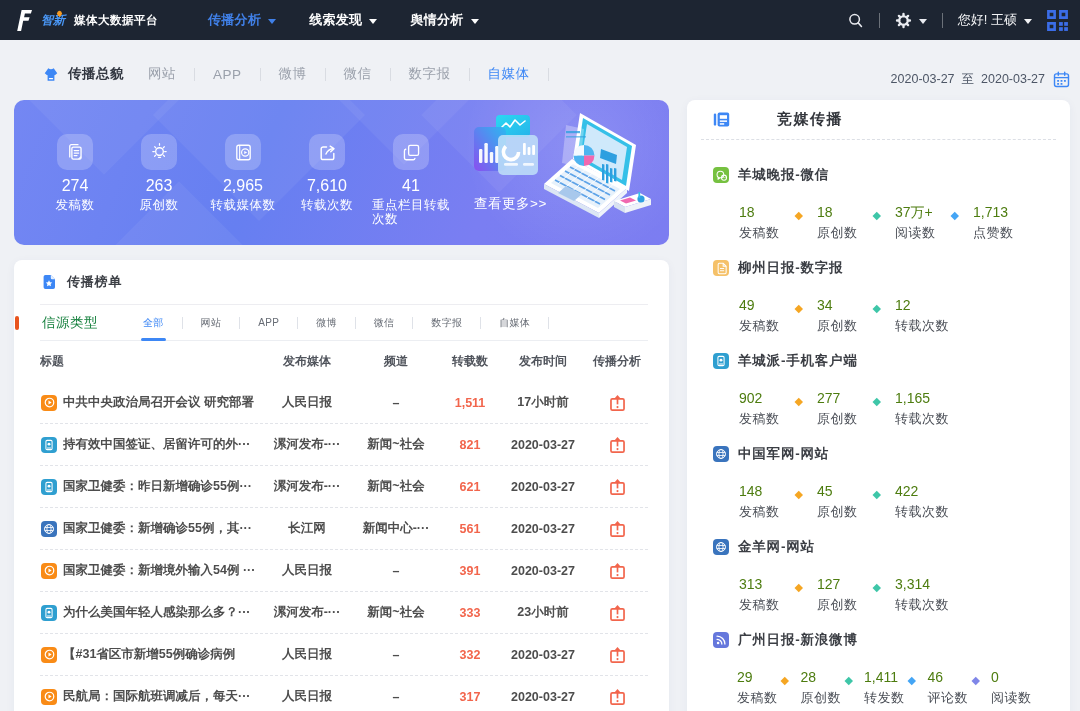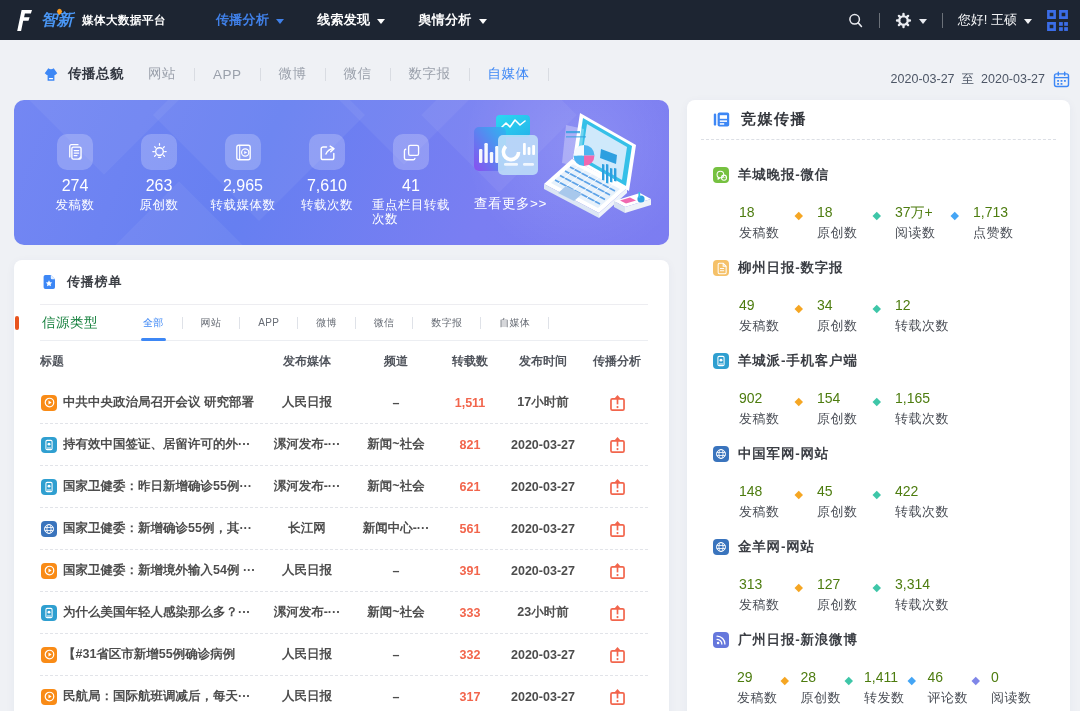--- a/index.html
+++ b/index.html
@@ -4,21 +4,21 @@
 <style>
   * { margin:0; padding:0; box-sizing:border-box; }
   html,body { width:1080px; height:711px; overflow:hidden; background:#eff1f5;
     font-family:"Liberation Sans", sans-serif; }
   svg { display:block; }
 
   
   .navbar { height:40px; background:#1d2532; display:flex; align-items:center; padding:0 10px 0 14px; }
   .logo { display:flex; align-items:center; }
   .logo-f { width:18px; height:21px; }
-  .logo-brand { font-size:16px; font-weight:bold; font-style:italic; color:#4a97f5; margin-left:9px; position:relative; letter-spacing:0px;}
+  .logo-brand { font-size:12px; font-weight:bold; font-style:italic; color:#4a97f5; margin-left:9px; position:relative; letter-spacing:0px;}
   .logo-flame { position:absolute; left:16px; top:-1px; width:5px; height:5px; border-radius:50% 50% 50% 0; background:#f59a23; transform:rotate(-45deg); }
   .logo-product { font-size:11.5px; color:#ffffff; font-weight:bold; margin-left:9px; letter-spacing:0.5px;}
   .nav-menu { display:flex; margin-left:50px; }
   .nav-item { display:flex; align-items:center; font-size:13px; font-weight:bold; color:#fdfdfd; margin-right:33px; cursor:pointer; letter-spacing:0.3px;}
   .nav-item.active { color:#4080e8; }
   .caret { width:0; height:0; border-left:4.5px solid transparent; border-right:4.5px solid transparent; border-top:5px solid currentColor; margin-left:7px; margin-top:2px;}
   .nav-right { margin-left:auto; display:flex; align-items:center; }
   .nav-ico { width:17px; height:17px; color:#e9ebf0; cursor:pointer;}
   .nav-divider { width:1px; height:15px; background:rgba(255,255,255,.35); margin:0 15px; }
   .gear-wrap { display:flex; align-items:center; color:#e9ebf0; cursor:pointer;}
@@ -100,21 +100,21 @@
   .ric svg { width:12px; height:12px; color:#fff; }
   .ric-play { background:#f98b16; }
   .ric-play svg { width:13px; height:13px; }
   .ric-app { background:#2f9fd0; }
   .ric-web { background:#3a74bd; }
   .ttl { margin-left:6px; white-space:nowrap; overflow:hidden; cursor:pointer; }
   .share-ico { width:17px; height:19px; color:#f2654c; cursor:pointer; }
 
   
   .media-card { width:383px; height:700px; padding:0 14px; }
-  .m-head-row { height:40px; display:flex; align-items:center; border-bottom:1px dashed #dcdfe5; }
+  .m-head-row { height:40px; display:flex; align-items:center; border-bottom:1px dashed #dcdfe5;gap:36px; }
   .news-ico { width:17px; height:17px; margin-left:12px; }
   .m-card-title { font-size:15px; font-weight:bold; color:#33363c; margin-left:11px; letter-spacing:1.5px; }
   .m-item { margin-top:26px; height:67px; }
   .m-item:first-of-type { margin-top:27px; }
   .m-title-row { display:flex; align-items:center; padding-left:12px; }
   .mic { width:16px; height:16px; border-radius:4px; flex:none;
     display:flex; align-items:center; justify-content:center; }
   .mic svg { width:12px; height:12px; color:#fff; }
   .mic-wechat { background:#76c140; }
   .mic-paper { background:#f5c169; }
@@ -745,21 +745,21 @@
               </svg>
             </span>
           <span class="m-name">羊城派-手机客户端</span>
         </div>
         <div class="m-stats">
           <div class="stat">
               <div class="v">902</div>
               <div class="l">发稿数</div>
             </div>
           <div class="stat">
-              <div class="v">154</div>
+              <div class="v">277</div>
               <div class="l">原创数</div>
             </div>
           <div class="stat">
               <div class="v">1,165</div>
               <div class="l">转载次数</div>
             </div>
         </div>
       </div>
 
       <div class="m-item">

